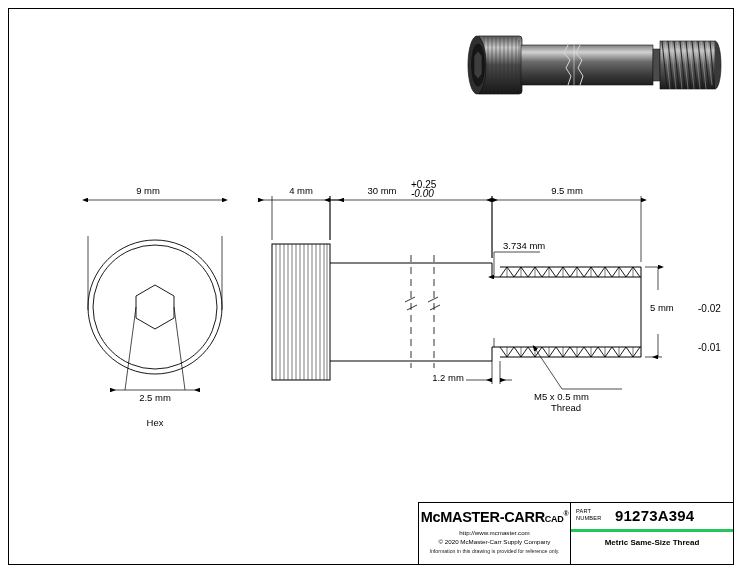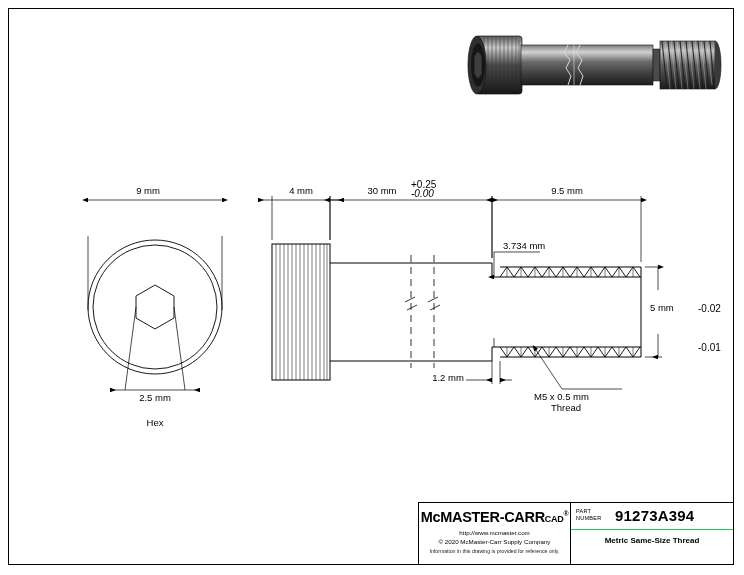--- a/index.html
+++ b/index.html
@@ -94,21 +94,21 @@
   }
   #tb-right {
     position: absolute;
     left: 152px; top: 0;
     width: 162px;
     height: 61px;
   }
   #tb-partrow {
     position: relative;
     height: 26px;
-    border-bottom: 1px solid #22c55e;
+    border-bottom: 3px solid #22c55e;
   }
   #tb-partlabel {
     position: absolute;
     left: 5px; top: 5px;
     font-size: 5.6px;
     line-height: 6.5px;
     letter-spacing: 0.2px;
   }
   #tb-partnum {
     position: absolute;

